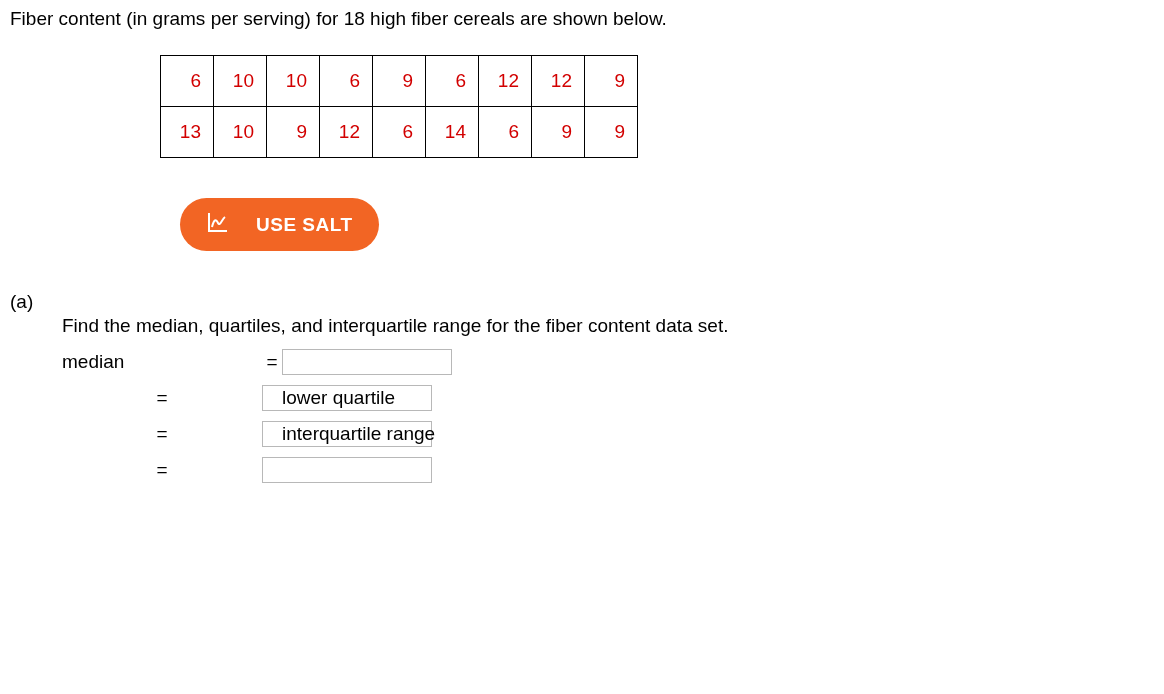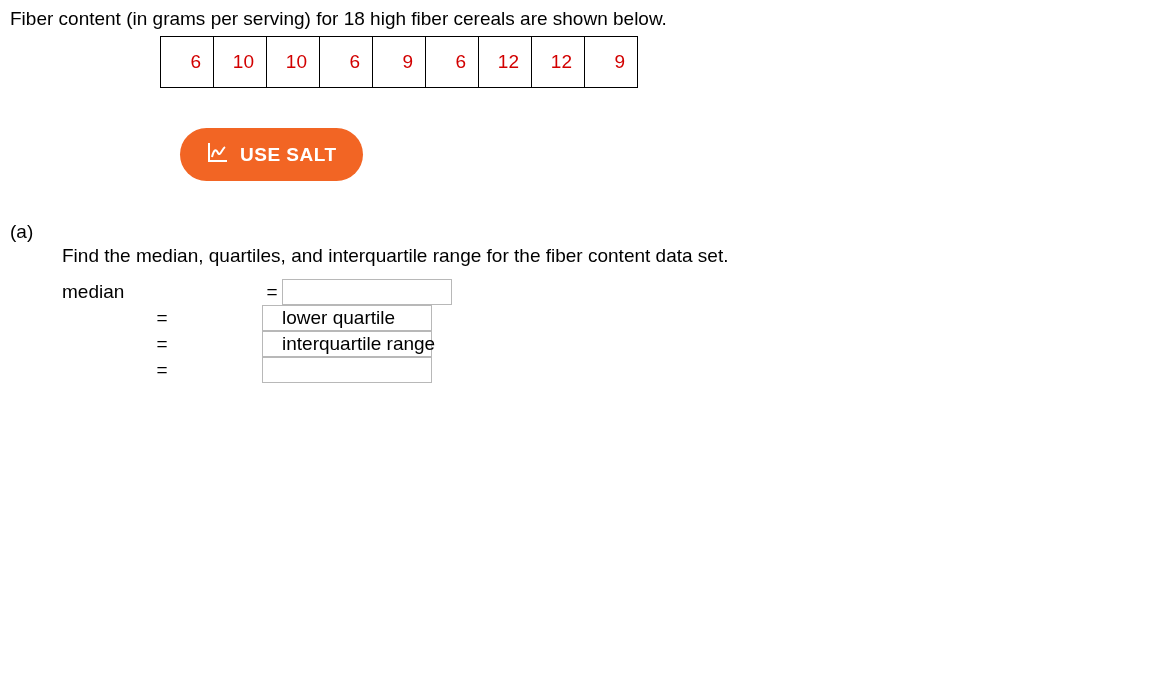--- a/index.html
+++ b/index.html
@@ -5,21 +5,21 @@
   body {
     font-family: Verdana, Geneva, sans-serif;
     font-size: 19px;
     color: #000;
     margin: 0;
     padding: 8px 10px;
     width: 1164px;
     box-sizing: border-box;
   }
   .intro {
-    margin-bottom: 6px;
+    margin-bottom: 25px;
   }
   .table-block {
     margin-left: 150px;
   }
   .table-title {
     font-weight: bold;
     margin-bottom: 6px;
   }
   table.data {
     border-collapse: collapse;
@@ -42,21 +42,21 @@
     display: inline-flex;
     align-items: center;
     background: #f26524;
     color: #fff;
     font-weight: bold;
     font-size: 19px;
     border: none;
     border-radius: 999px;
     padding: 12px 26px;
     cursor: pointer;
-    gap: 10px;
+    gap: 26px;
     letter-spacing: 0.5px;
   }
   .salt-btn svg {
     width: 24px;
     height: 24px;
     stroke: #fff;
     stroke-width: 2;
     fill: none;
   }
   .part-a {
@@ -67,20 +67,21 @@
   .part-label {
     min-width: 34px;
   }
   .qa-prompt {
     margin-bottom: 12px;
     margin-top: 24px;
   }
   .answer-grid {
     display: grid;
     grid-template-columns: 200px 20px 180px;
+    row-gap: 10px;
     align-items: center;
   }
   .eq {
     text-align: center;
   }
   input.ans {
     width: 170px;
     height: 26px;
     border: 1px solid #b8b8b8;
     background: #fff;
@@ -99,20 +100,31 @@
     <tbody>
         <tr>
       <td>6</td>
       <td>10</td>
       <td>10</td>
       <td>6</td>
       <td>9</td>
       <td>6</td>
       <td>12</td>
       <td>12</td>
+      <td>9</td>
+    </tr>
+    <tr>
+      <td>13</td>
+      <td>10</td>
+      <td>9</td>
+      <td>12</td>
+      <td>6</td>
+      <td>14</td>
+      <td>6</td>
+      <td>9</td>
       <td>9</td>
     </tr>
   </tbody>
     </table>
 </div>
 
 <div class="salt-wrap">
   <button class="salt-btn">
     <span>
       <svg viewBox="0 0 24 24">

